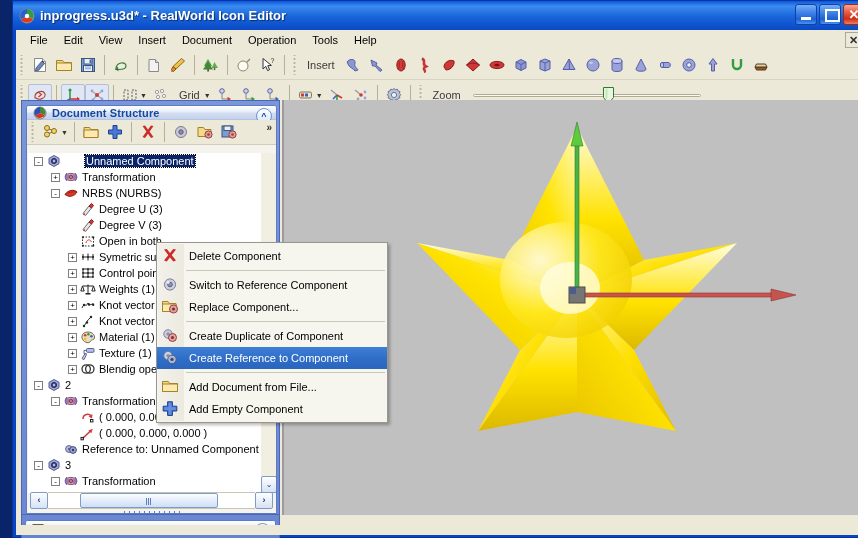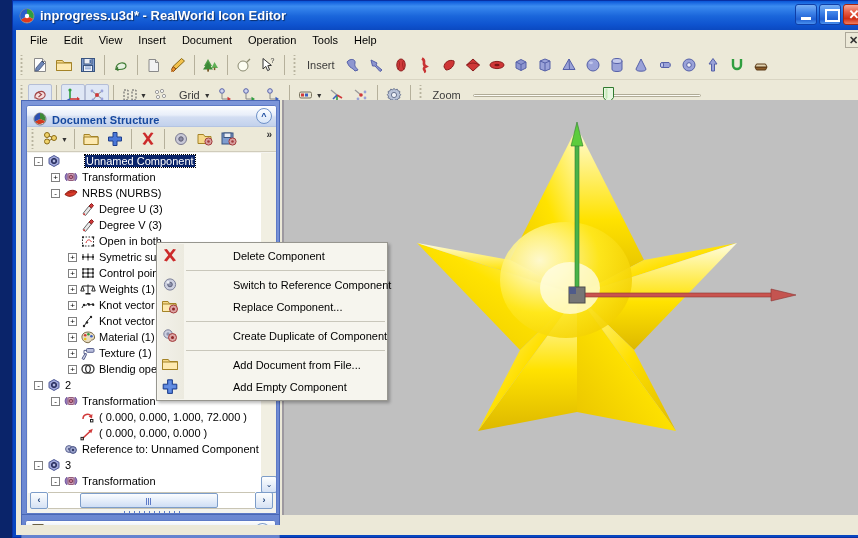--- a/index.html
+++ b/index.html
@@ -87,23 +87,23 @@
     border:1px solid #4a67b5;
   }
   #panel1 {
     position:absolute; left:4px; top:4px; width:251px; height:409px;
     background:#f4f3ee;
     border:1px solid #5d7ac6;
     border-radius:3px 3px 0 0;
     overflow:hidden;
   }
   #panel1-head {
-    height:21px;
+    height:14px;
     background:linear-gradient(180deg,#fdfefe 0%,#e8eef9 45%,#d3def2 55%,#c2d1ec 100%);
-    display:flex;align-items:flex-end;border-bottom:1px solid #b4c4e2;
+    display:flex;align-items:center;border-bottom:1px solid #b4c4e2;
     position:relative;
   }
   #panel1-head .ph-icon{width:14px;height:14px;margin:0 5px 0 6px;position:relative;flex:0 0 auto;}
   #panel1-title{font-size:11px;font-weight:bold;color:#16489e;letter-spacing:.1px;}
   #panel1-collapse{
     position:absolute;right:4px;top:2px;width:16px;height:16px;border-radius:50%;
     background:linear-gradient(180deg,#fbfdff,#d9e6f8);border:1px solid #6f92c8;
     color:#1a4b9e;font-size:9px;text-align:center;line-height:14px;cursor:pointer;font-weight:bold;
   }
   #panel1-tb {
@@ -167,21 +167,21 @@
   #vp-inner{position:absolute;left:0;top:0;right:0;bottom:0;background:#c0c0c0;}
   
   #ctxmenu{
     position:absolute;left:140px;top:142px;width:232px;
     background:#f6f5ee;border:1px solid #97968f;
     box-shadow:2px 2px 3px rgba(0,0,0,.28);
     padding:2px 0;z-index:50;
   }
   #ctxmenu .gutter{position:absolute;left:1px;top:1px;bottom:1px;width:26px;
      background:linear-gradient(90deg,#f2f1ea 0%,#eceadf 100%);}
-  .mi{height:22px;display:flex;align-items:center;position:relative;z-index:2;cursor:pointer;padding-left:4px;gap:44px;}
+  .mi{height:22px;display:flex;align-items:center;position:relative;z-index:2;cursor:pointer;padding-left:4px;}
   .mi .mico{width:20px;height:18px;margin-right:8px;flex:0 0 auto;position:relative;}
   .mi .mtxt{font-size:11px;color:#000;white-space:nowrap;}
   .mi.hl{background:linear-gradient(180deg,#3f7fd6 0%,#2f6fc9 50%,#2a64bd 100%);}
   .mi.hl .mtxt{color:#fff;}
   .msep{height:1px;background:#c9c7bb;margin:3px 2px 3px 29px;position:relative;z-index:2;}
   
   #statusstrip{position:absolute;left:0;bottom:0;width:850px;height:10px;background:#ece9d8;}
 </style>
 </head>
 <body>
@@ -959,20 +959,29 @@
             <div class="msep"></div>
             <div class="mi">
               <span class="mico"><svg width="18" height="17" viewBox="0 0 18 17">
                   <circle cx="7" cy="7" r="4.2" fill="#cdd0e0" stroke="#7b7f99"></circle>
                   <circle cx="7" cy="7" r="1.7" fill="#8d91ac"></circle>
                   <circle cx="11.5" cy="10.5" r="4" fill="#dca5a5" stroke="#a23b3b"></circle>
                   <circle cx="11.5" cy="10.5" r="1.5" fill="#8e2626"></circle>
                 </svg></span>
               <span class="mtxt">Create Duplicate of Component</span>
             </div>
+            <div class="mi hl">
+              <span class="mico"><svg width="18" height="17" viewBox="0 0 18 17">
+                  <circle cx="7" cy="6.6" r="4.2" fill="#cdd0e0" stroke="#6b7d9e"></circle>
+                  <circle cx="7" cy="6.6" r="1.7" fill="#8d91ac"></circle>
+                  <circle cx="11" cy="10.4" r="4.2" fill="#aeb9d8" stroke="#4c5d86"></circle>
+                  <circle cx="11" cy="10.4" r="1.7" fill="#3c4a6e"></circle>
+                </svg></span>
+              <span class="mtxt">Create Reference to Component</span>
+            </div>
             <div class="msep"></div>
             <div class="mi">
               <span class="mico"><svg width="18" height="17" viewBox="0 0 18 17">
                   <path d="M1.5 3.5h5.8l1.4 2h7.8v8h-15z" fill="#f6d98a" stroke="#a48327"></path>
                   <path d="M1.5 6h15v7.5h-15z" fill="#fde9b0" stroke="#a48327"></path>
                 </svg></span>
               <span class="mtxt">Add Document from File...</span>
             </div>
             <div class="mi">
               <span class="mico"><svg width="18" height="17" viewBox="0 0 18 17">

